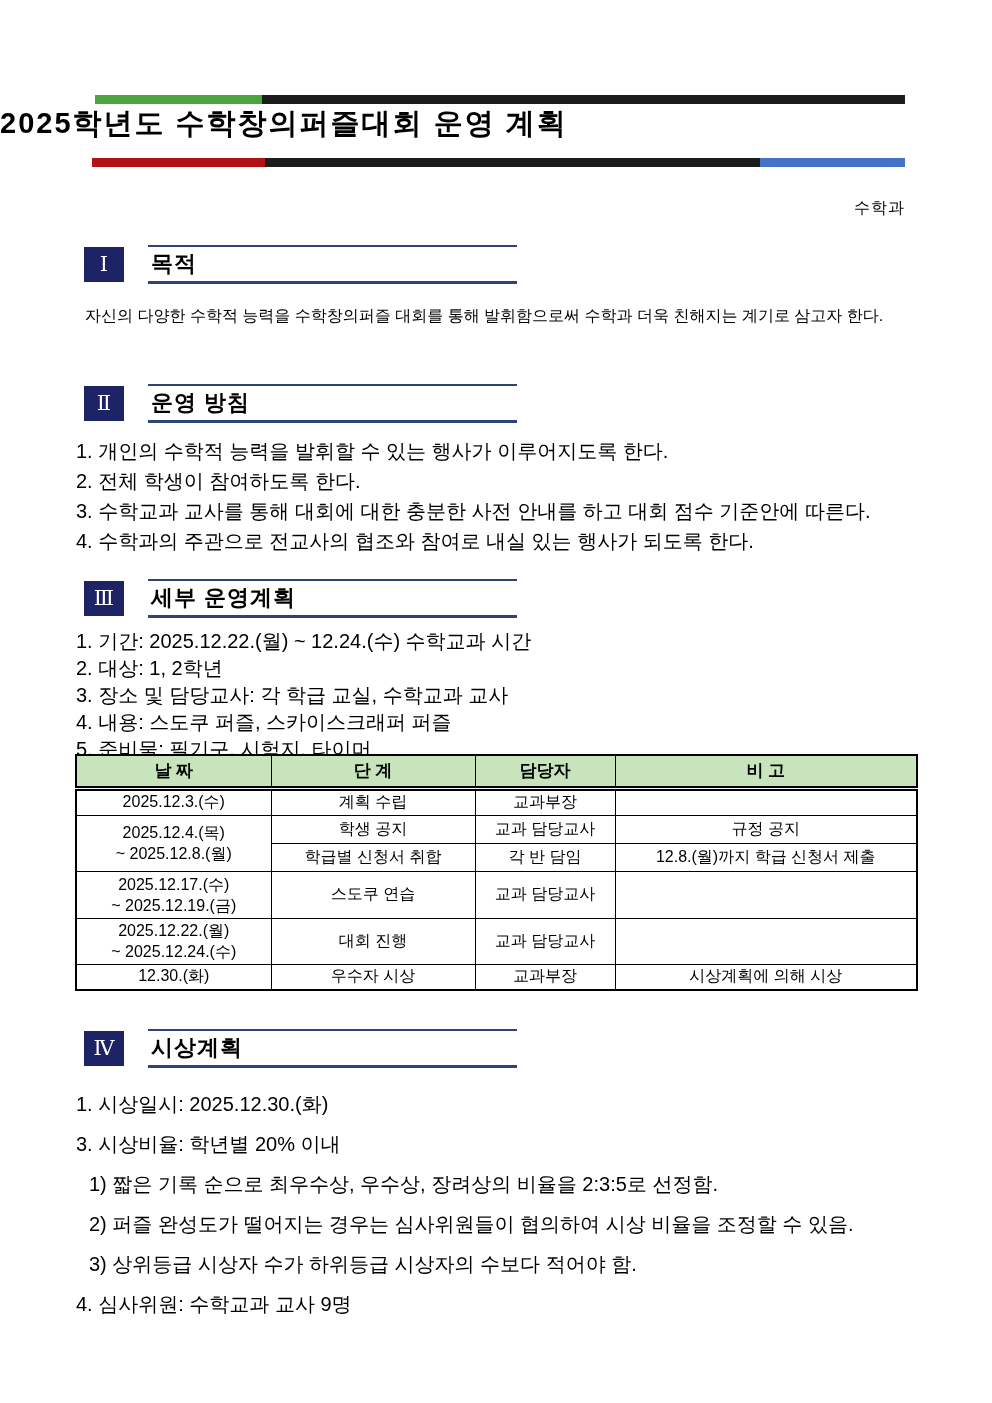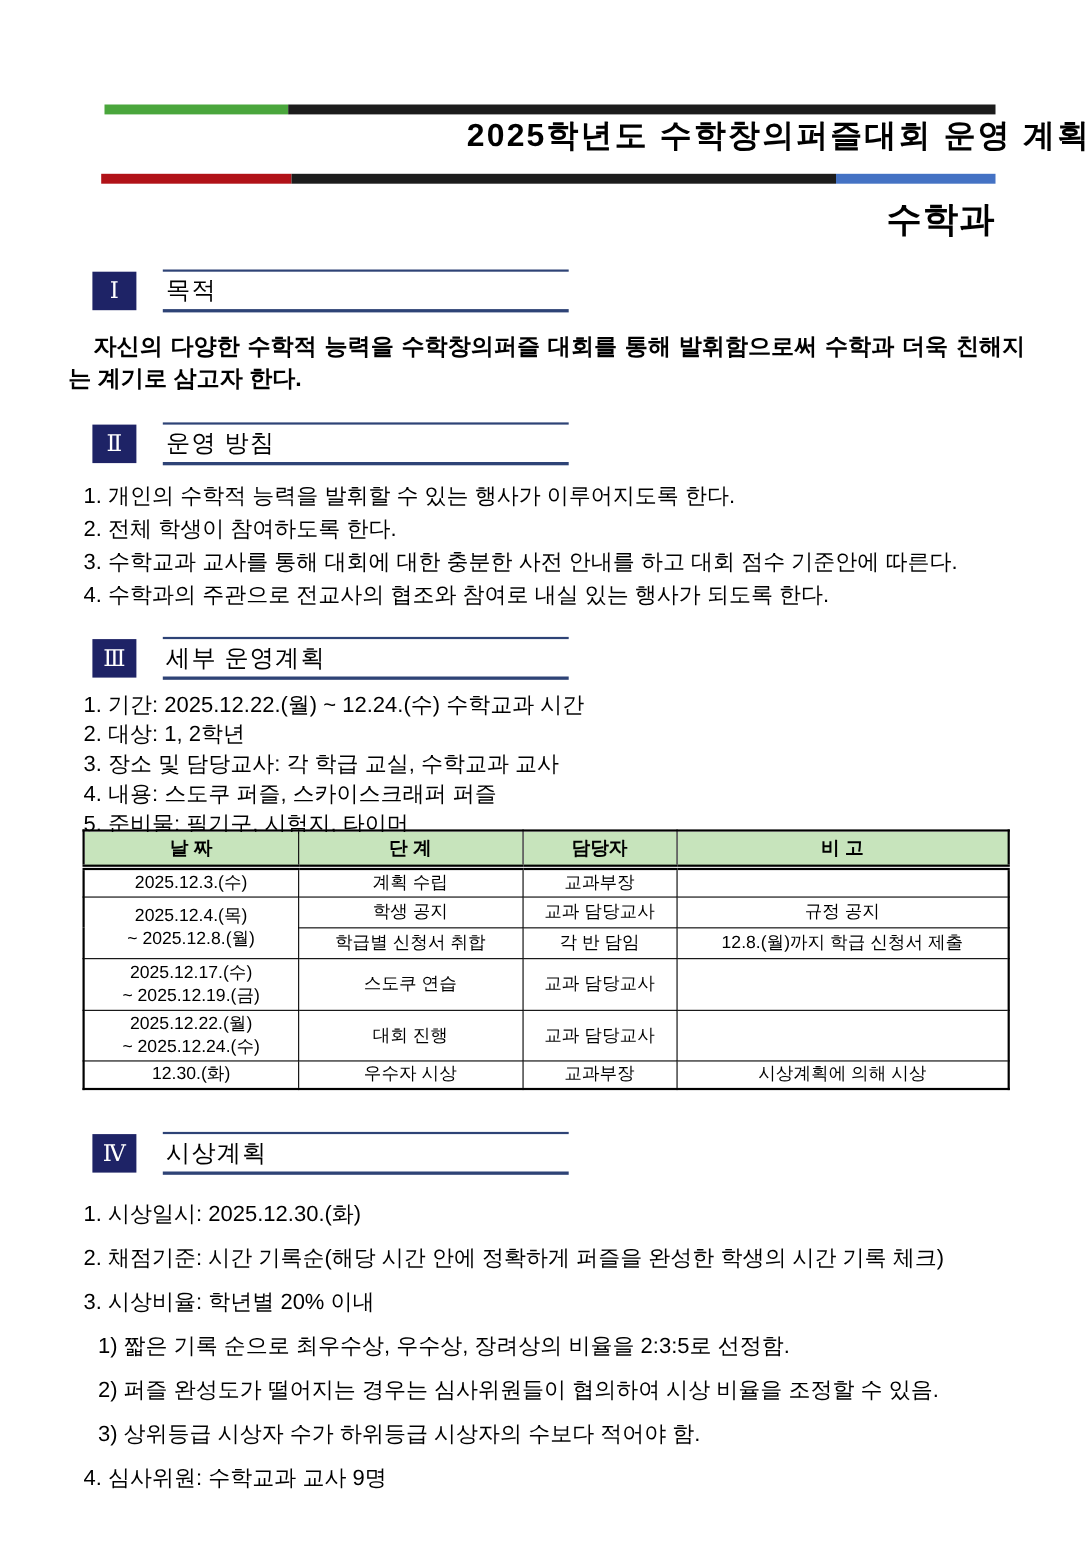--- a/index.html
+++ b/index.html
@@ -15,51 +15,51 @@
   .bar-top    { top:95px;  left:95px; width:810px; }
   .bar-bottom { top:158px; left:92px; width:813px; }
   .seg-green { width:167px; background:#4aa63c; }
   .seg-black-top { flex:1; background:#1c1c1c; }
   .seg-red   { width:173px; background:#b11218; }
   .seg-black-bot { width:495px; background:#1c1c1c; }
   .seg-blue  { flex:1; background:#4472c4; }
 
   .page-title {
     position:absolute; top:104px; left:0; width:992px;
-    text-align:right; font-size:29px; font-weight:700; letter-spacing:2px;
+    text-align:left; font-size:29px; font-weight:700; letter-spacing:2px;
   }
   .department {
-    position:absolute; top:178px; right:87px;
-    font-size:32px; font-weight:700; letter-spacing:1px;
+    position:absolute; top:198px; right:87px;
+    font-size:16px; font-weight:400; letter-spacing:1px;
   }
 
   
   .section-header { position:absolute; left:84px; display:flex; align-items:center; }
   .numeral-box {
     width:40px; height:35px; background:#1e2366; color:#fff;
     font-family:"Liberation Serif","DejaVu Serif","DejaVu Sans",serif;
     font-size:21px; display:flex; align-items:center; justify-content:center;
   }
   .title-band {
     margin-left:24px; width:369px; height:39px;
     border-top:2px solid #2e4376; border-bottom:3px solid #2e4376;
     display:flex; align-items:center;
   }
   .title-band .sec-title {
-    font-size:22px; font-weight:400; letter-spacing:1px; padding-left:3px;
+    font-size:22px; font-weight:700; letter-spacing:1px; padding-left:3px;
   }
   .hdr-purpose { top:245px; }
   .hdr-policy  { top:384px; }
   .hdr-plan    { top:579px; }
   .hdr-award   { top:1029px; }
 
   
   .purpose-body {
     position:absolute; top:301px; left:62px; width:870px;
-    font-size:21px; line-height:29px; text-indent:23px; text-align:justify;font-weight:bold;
+    font-size:16px; line-height:29px; text-indent:23px; text-align:justify;
   }
   .item-list { position:absolute; left:76px; font-size:20px; }
   .policy-items { top:436px; width:860px; }
   .policy-items .item { line-height:30px; }
   .plan-items { top:628px; width:860px; }
   .plan-items .item { line-height:27px; }
   .award-items { top:1078px; width:880px; }
   .award-items .item { line-height:28px;margin-top:12px; }
   .award-items .item.sub { margin-left:13px; }
 
@@ -200,19 +200,18 @@
 </table>
 
 <div class="section-header hdr-award">
   <div class="numeral-box">Ⅳ</div>
   <div class="title-band">
     <span class="sec-title">시상계획</span>
   </div>
 </div>
 <div class="item-list award-items">
   <div class="item">1. 시상일시: 2025.12.30.(화)</div>
-  <div class="item">2. 채점기준: 시간 기록순(해당 시간 안에 정확하게 퍼즐을 완성한 학생의 시간 기록 체크)</div>
   <div class="item">3. 시상비율: 학년별 20% 이내</div>
   <div class="item sub">1) 짧은 기록 순으로 최우수상, 우수상, 장려상의 비율을 2:3:5로 선정함.</div>
   <div class="item sub">2) 퍼즐 완성도가 떨어지는 경우는 심사위원들이 협의하여 시상 비율을 조정할 수 있음.</div>
   <div class="item sub">3) 상위등급 시상자 수가 하위등급 시상자의 수보다 적어야 함.</div>
   <div class="item">4. 심사위원: 수학교과 교사 9명</div>
 </div>
 
 </body></html>

